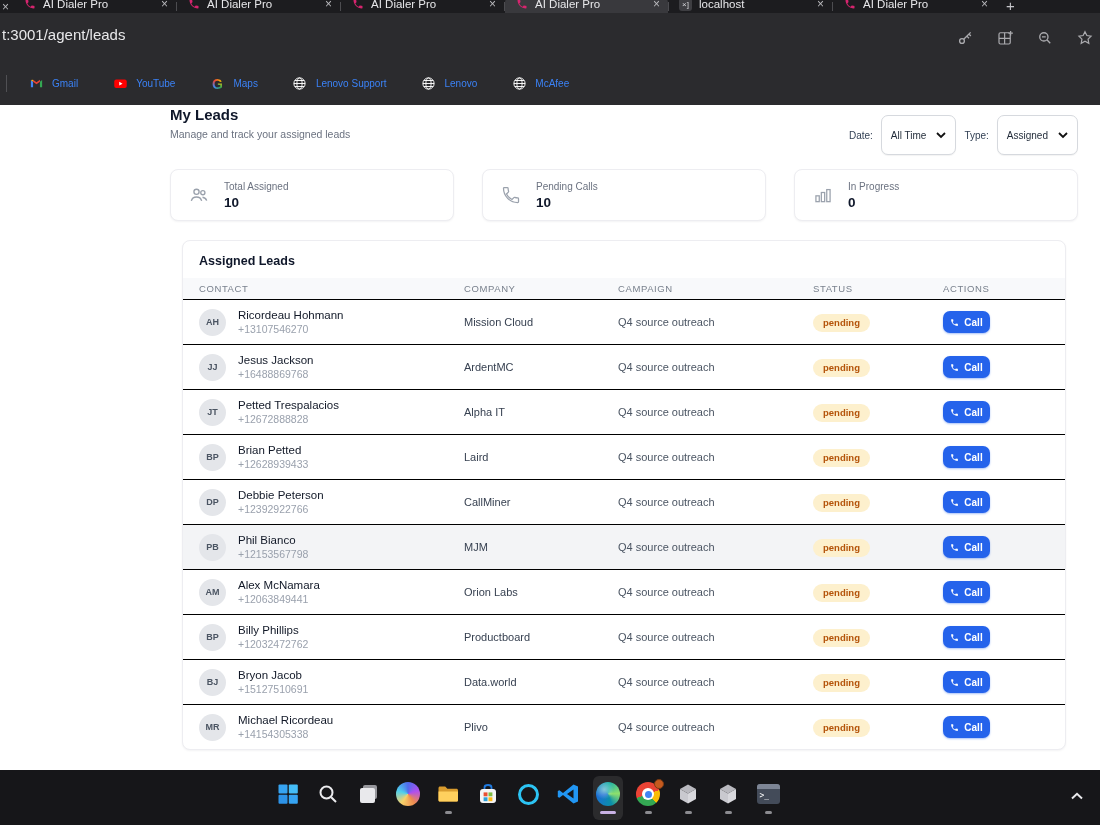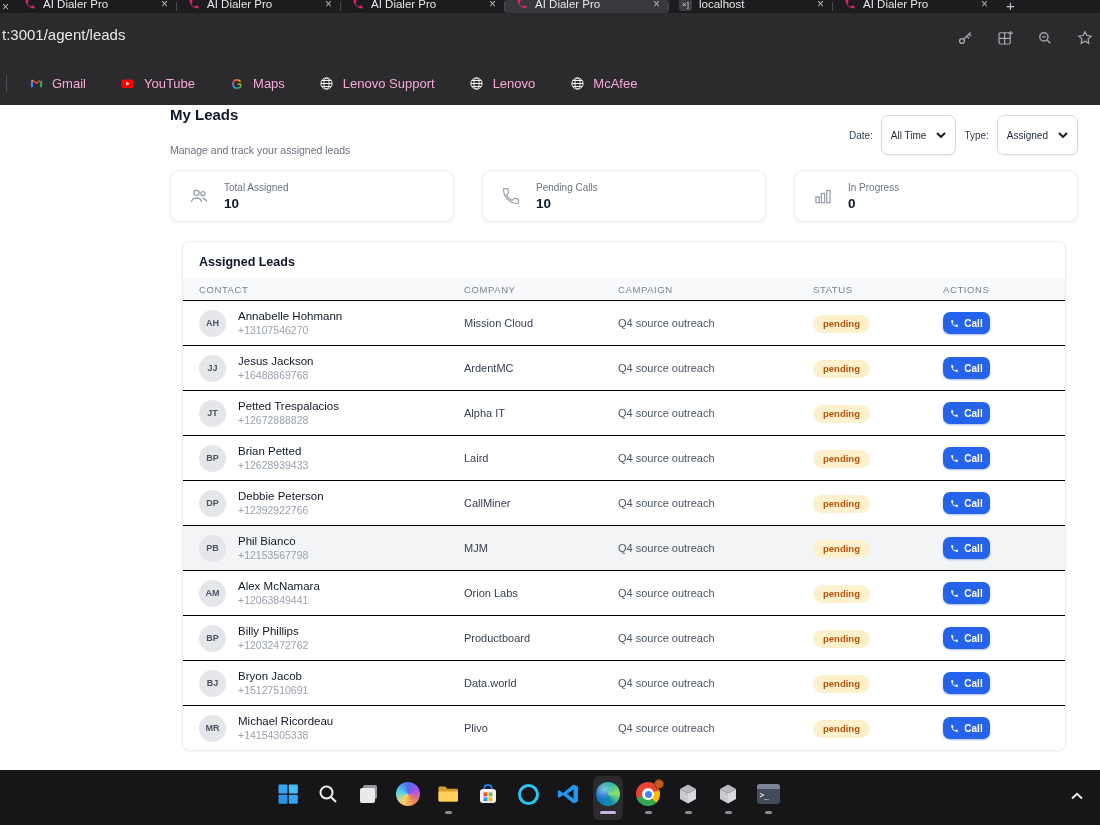--- a/index.html
+++ b/index.html
@@ -32,31 +32,31 @@
   .t-icon { display:inline-flex; width:18px; height:18px; color:#aaaaae; }
   .t-icon svg { width:18px; height:18px; }
 
   
   .bookmarks { position:absolute; top:62px; left:0; width:1100px; height:43px; background:#2b2b2e;
                display:flex; align-items:center; }
   .bm-sep { width:1px; height:17px; background:#505054; margin:0 10px 0 6px; }
   .bm-item { display:flex; align-items:center; gap:8px; padding:4px 11px; border-radius:4px; }
   .bm-item .b-icon { display:inline-flex; width:16px; height:16px; align-items:center; justify-content:center; }
   .bm-item .b-icon svg { width:15px; height:15px; }
-  .bm-label { color:#f9a8d4; font-size:13px; }
+  .bm-label { color:#3b82f6; font-size:10px; }
   .maps-g { font-size:14px; font-weight:700;
             background:conic-gradient(from -40deg,#ea4335,#fbbc04,#34a853,#4285f4,#ea4335);
             -webkit-background-clip:text; background-clip:text; color:transparent; }
 
   
   .page { position:absolute; top:105px; left:0; width:1100px; height:665px; background:#fff; }
   .content { position:absolute; left:170px; top:0; width:908px; }
   .page-head { display:flex; justify-content:space-between; align-items:flex-start; padding-top:1px; }
   h1 { font-size:15px; font-weight:700; color:#0f172a; }
-  .subtitle { font-size:10.5px; color:#6b7280; margin-top:21px; }
+  .subtitle { font-size:10.5px; color:#6b7280; margin-top:5px; }
   .filters { display:flex; align-items:center; gap:8px; margin-top:9px; }
   .flabel { font-size:10px; color:#334155; }
   .select { height:40px; background:#fff; border:1px solid #d6d9de; border-radius:7px;
             box-shadow:0 1px 1px rgba(0,0,0,.05); display:inline-flex; align-items:center;
             gap:10px; padding:0 9px; font-size:10px; color:#1f2937; font-weight:500; }
   .select svg { width:10px; height:7px; }
 
   .stats { display:flex; gap:28px; margin-top:14px; }
   .stat-card { flex:1; height:52px; background:#fff; border:1px solid #ededf1; border-radius:8px;
                box-shadow:0 1px 2px rgba(16,24,40,.05); display:flex; align-items:center; padding-left:18px; }
@@ -357,21 +357,21 @@
             <span class="th">COMPANY</span>
             <span class="th">CAMPAIGN</span>
             <span class="th">STATUS</span>
             <span class="th">ACTIONS</span>
           </div>
         <div id="leads-body">
             <div class="lrow">
               <div class="contact">
                 <div class="avatar">AH</div>
                 <div class="c-text">
-                  <div class="c-name">Annabelle Hohmann</div>
+                  <div class="c-name">Ricordeau Hohmann</div>
                   <div class="c-phone">+13107546270</div>
                 </div>
               </div>
               <div class="cell-co">Mission Cloud</div>
               <div class="cell-ca">Q4 source outreach</div>
               <div><span class="badge">pending</span></div>
               <div><button class="call-btn">
                   <svg viewBox="0 0 24 24">
                     <path fill="#fff" d="M6.62 10.79c1.44 2.83 3.76 5.14 6.59 6.59l2.2-2.2c.27-.27.67-.36 1.02-.24 1.12.37 2.33.57 3.57.57.55 0 1 .45 1 1V20c0 .55-.45 1-1 1-9.39 0-17-7.61-17-17 0-.55.45-1 1-1h3.5c.55 0 1 .45 1 1 0 1.25.2 2.45.57 3.57.11.35.03.74-.25 1.02l-2.2 2.2z"></path>
                   </svg>

